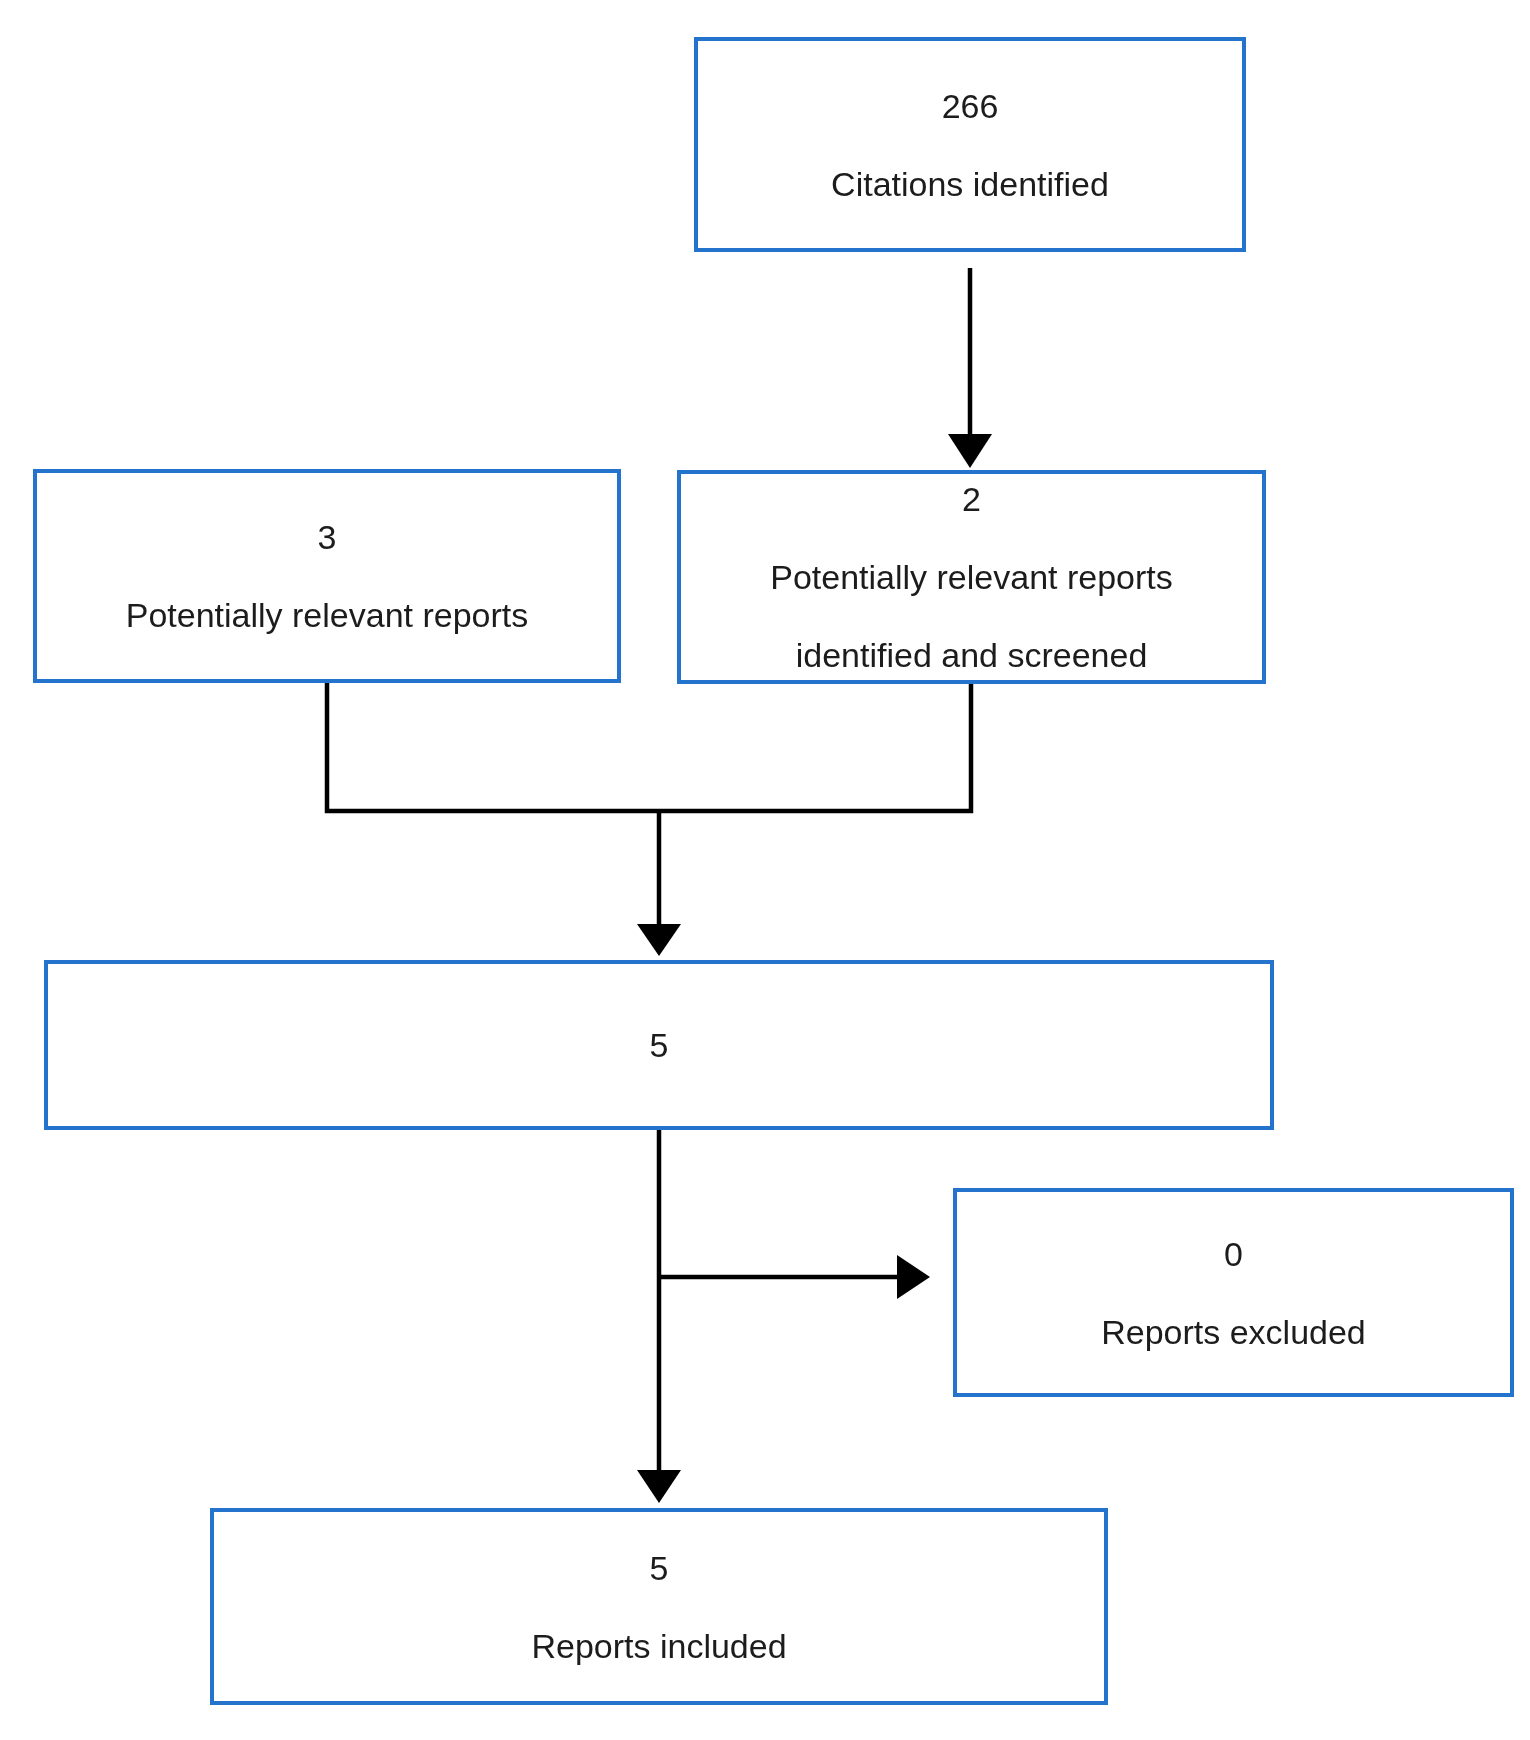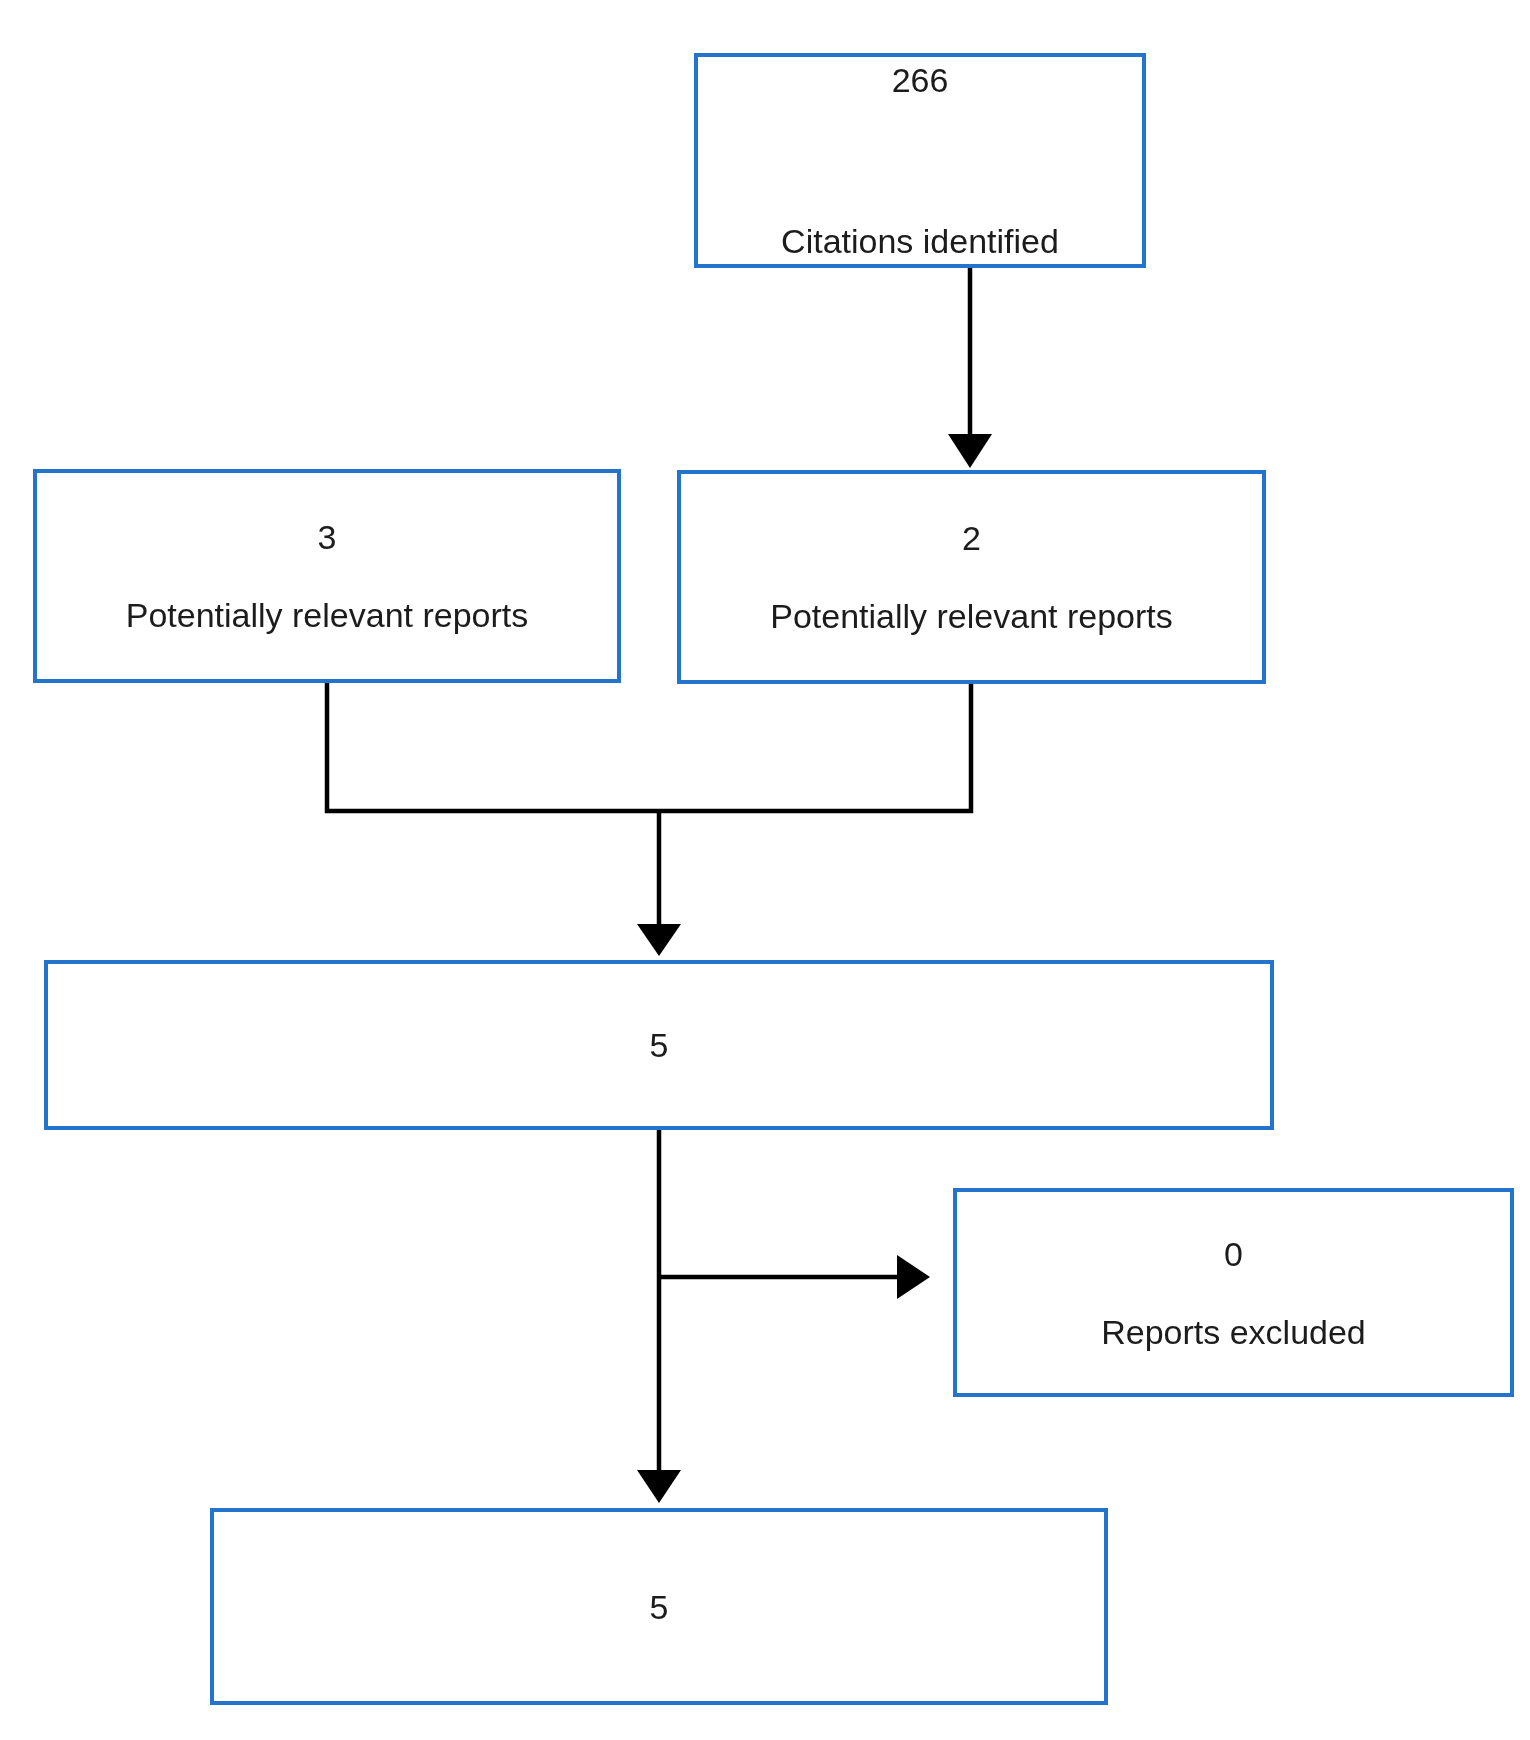--- a/index.html
+++ b/index.html
@@ -74,41 +74,43 @@
       <path d="M659,1130 L659,1472"></path>
       <polygon points="637,1470 681,1470 659,1503"></polygon>
     </g>
 
     <g>
       <path d="M659,1277 L899,1277"></path>
       <polygon points="897,1255 897,1299 930,1277"></polygon>
     </g>
   </svg>
 
-  <div class="node" style="left:694px; top:53px; width:452px; height:215px;justify-content:space-between;">
+  <div class="node" style="left:694px; top:37px; width:552px; height:215px;">
     <div class="count">266</div>
     <div class="line">Citations identified</div>
   </div>
 
   <div class="node" style="left:33px; top:469px; width:588px; height:214px;">
     <div class="count">3</div>
     <div class="line">Potentially relevant reports</div>
   </div>
 
   <div class="node" style="left:677px; top:470px; width:589px; height:214px;">
     <div class="count">2</div>
     <div class="line">Potentially relevant reports</div>
+    <div class="line">identified and screened</div>
   </div>
 
   <div class="node" style="left:44px; top:960px; width:1230px; height:170px;">
     <div class="count">5</div>
   </div>
 
   <div class="node" style="left:953px; top:1188px; width:561px; height:209px;">
     <div class="count">0</div>
     <div class="line">Reports excluded</div>
   </div>
 
   <div class="node" style="left:210px; top:1508px; width:898px; height:197px;">
     <div class="count">5</div>
+    <div class="line">Reports included</div>
   </div>
 
 </div>
 
 </body></html>

